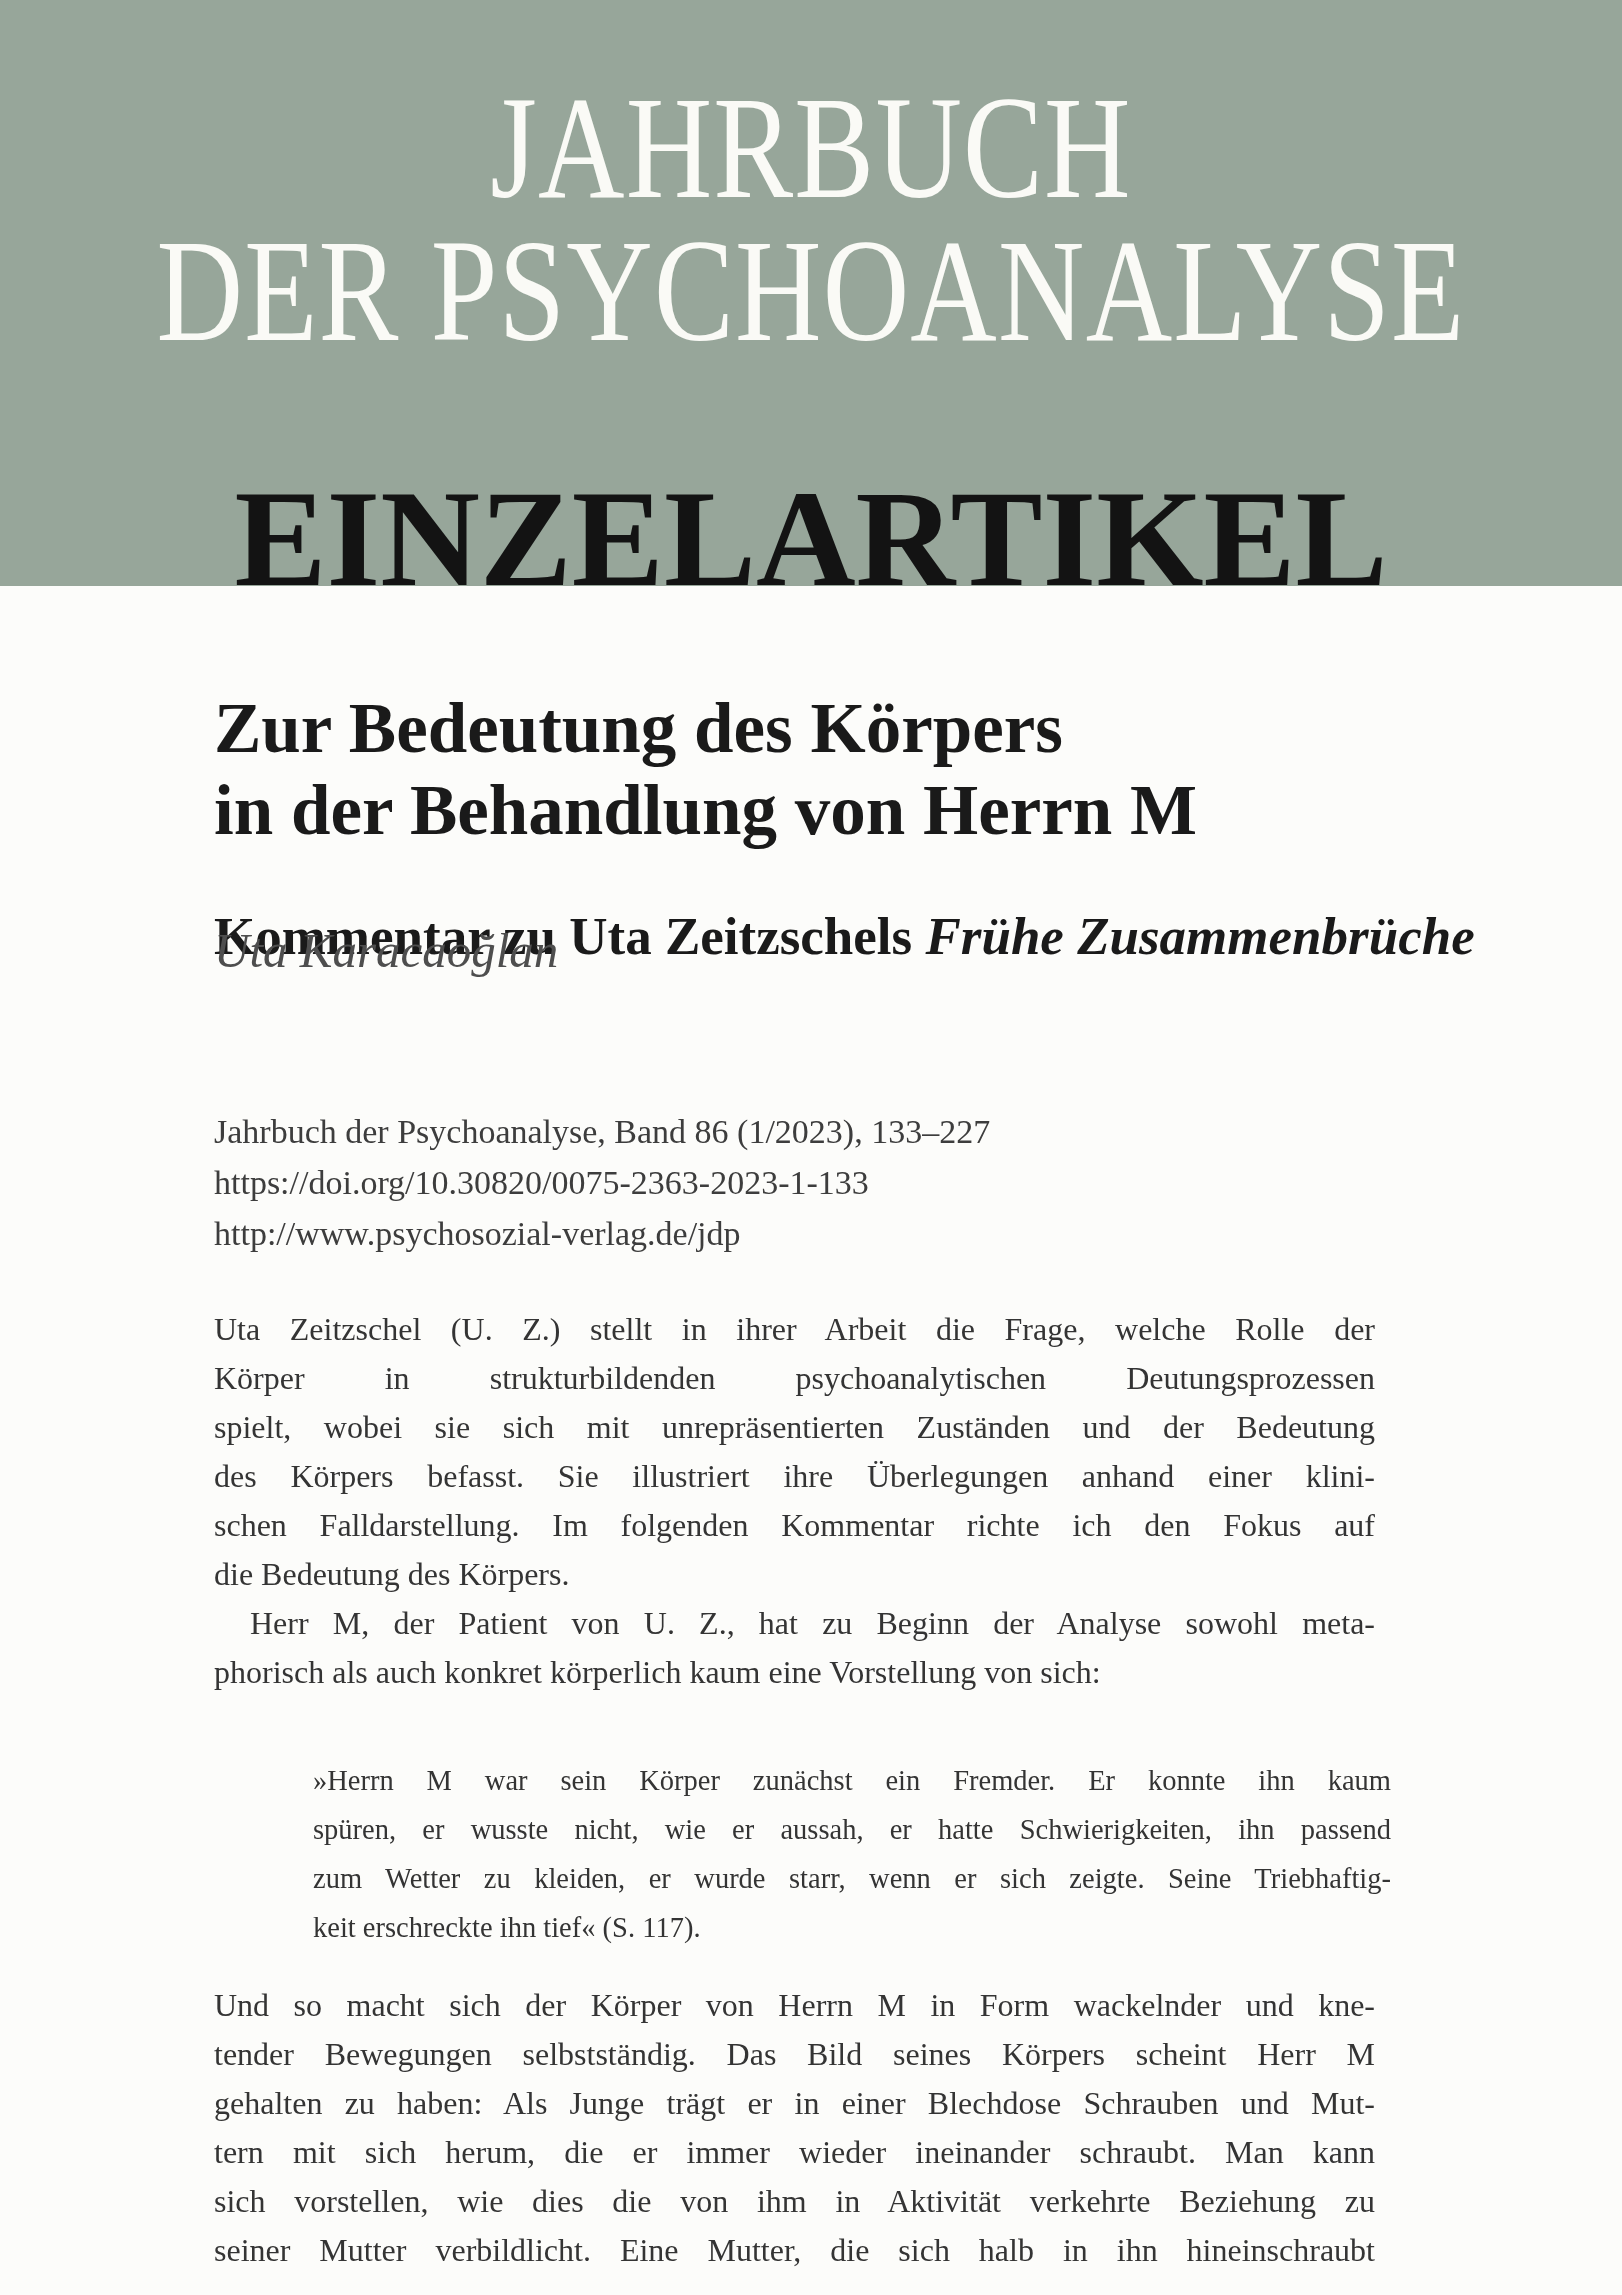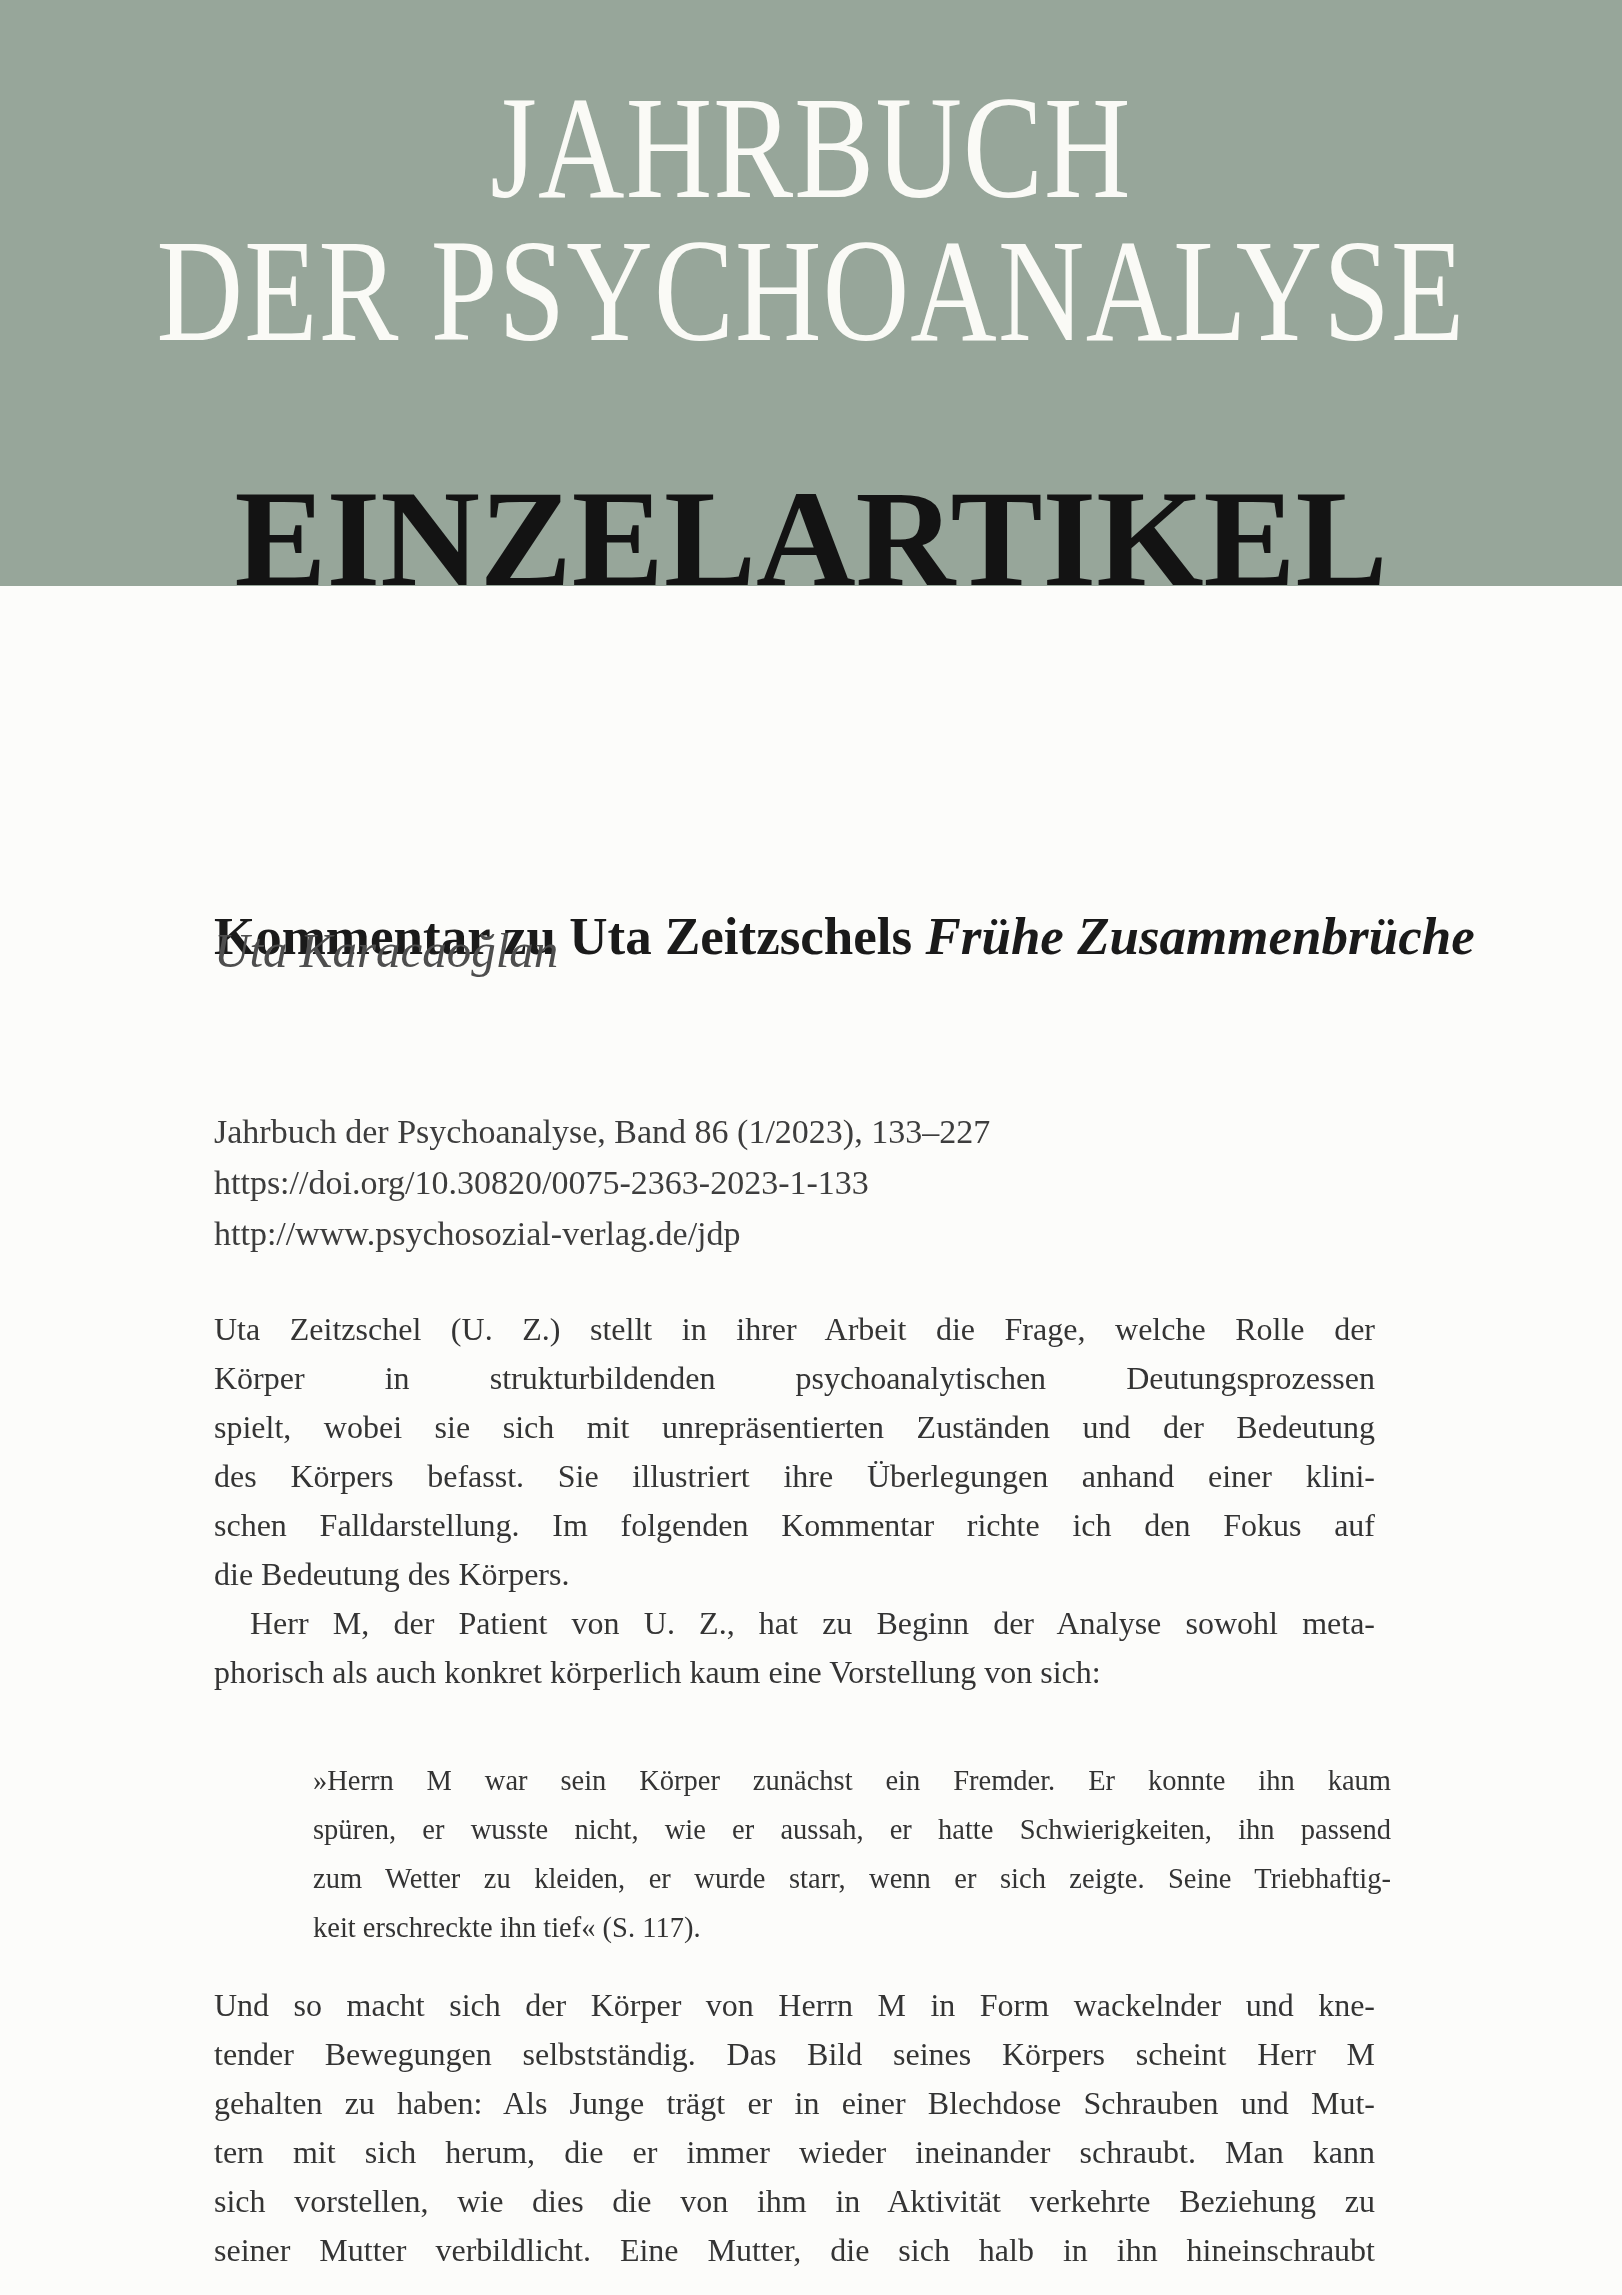--- a/index.html
+++ b/index.html
@@ -100,20 +100,24 @@
 
   <header class="banner">
     <div class="banner-text">
       <div>JAHRBUCH</div>
       <div>DER PSYCHOANALYSE</div>
     </div>
   </header>
 
   <div class="kicker">EINZELARTIKEL</div>
 
+  <h1 class="title">
+    <div>Zur Bedeutung des Körpers</div>
+    <div>in der Behandlung von Herrn M</div>
+  </h1>
 
   <div class="subtitle"><span>Kommentar zu Uta Zeitzschels </span><span class="work">Frühe Zusammenbrüche</span></div>
 
   <div class="author">Uta Karacaoğlan</div>
 
   <div class="citation">
     <div>Jahrbuch der Psychoanalyse, Band 86 (1/2023), 133–227</div>
     <div>https://doi.org/10.30820/0075-2363-2023-1-133</div>
     <div>http://www.psychosozial-verlag.de/jdp</div>
   </div>

